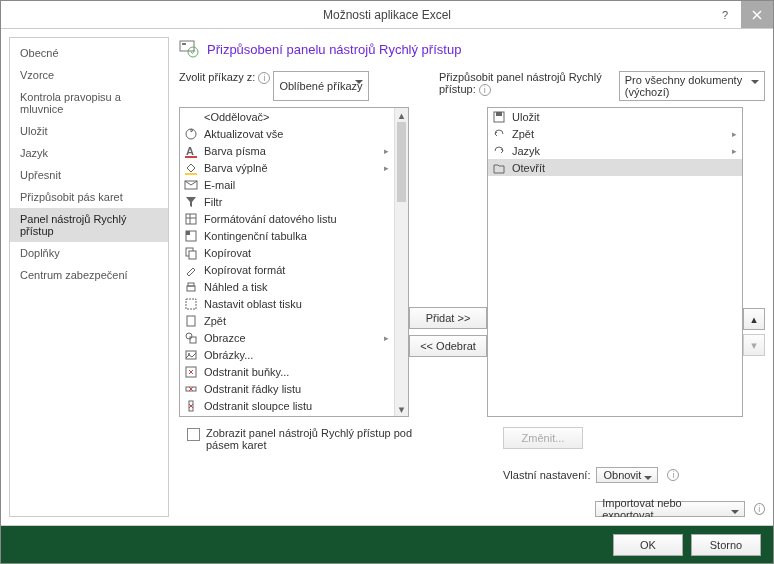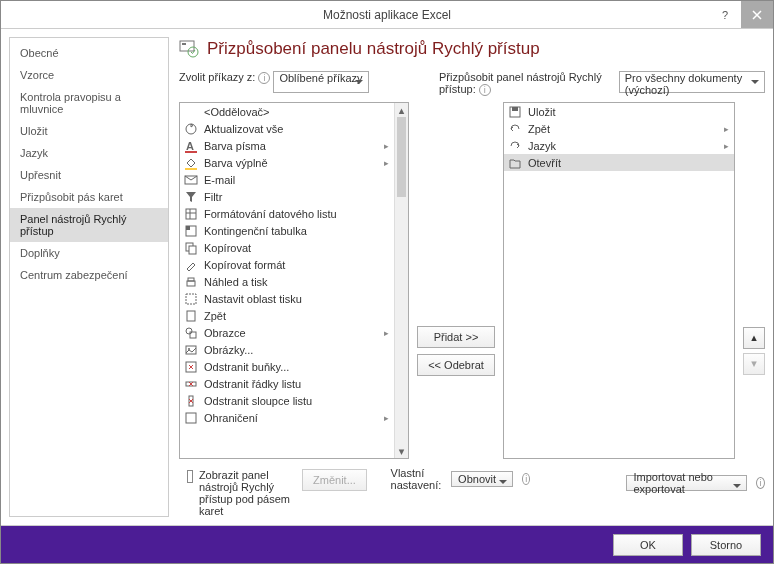--- a/index.html
+++ b/index.html
@@ -10,30 +10,30 @@
 .winbtns{display:flex;position:absolute;right:0;top:0;height:100%}
 .winbtn{width:32px;height:100%;display:flex;align-items:center;justify-content:center;color:#555}
 .winbtn.close{background:#aaa;color:#fff}
 .body{flex:1;display:flex;padding:8px;gap:10px;overflow:hidden}
 .sidebar{width:160px;border:1px solid #ccc;background:#fff;padding:4px 0}
 .sidebar-item{padding:5px 10px;cursor:pointer;color:#555}
 .sidebar-item.selected{background:#ddd;color:#222}
 .main{flex:1;display:flex;flex-direction:column;gap:6px;overflow:hidden}
 .header{display:flex;align-items:center;gap:8px;padding:2px 0 6px 0}
 .header svg{flex-shrink:0}
-.header-text{font-size:17px;color:#7f1d1d}
+.header-text{font-size:13px;color:#6d28d9}
 .controls{display:flex;gap:30px}
 .col{display:flex;flex-direction:row;gap:3px}
 .col.left{width:230px}
 .col.right{flex:1}
 .lab{color:#444}
 .info{display:inline-block;width:12px;height:12px;border:1px solid #999;border-radius:50%;text-align:center;line-height:10px;font-size:9px;color:#999;margin-left:3px}
-.select{height:22px;border:1px solid #aaa;background:#fff;display:flex;padding:0 5px;position:relative}
+.select{height:30px;border:1px solid #aaa;background:#fff;display:flex;align-items:center;padding:0 5px;position:relative}
 .select::after{content:"";position:absolute;right:5px;top:8px;border:4px solid transparent;border-top-color:#555}
-.lists{display:flex;gap:8px;flex:1;overflow:hidden}
+.lists{display:flex;flex:1;overflow:hidden}
 .listbox{border:1px solid #aaa;background:#fff;position:relative;overflow:hidden}
 .listbox.left{width:230px}
 .listbox.right{flex:1}
 .listinner{position:absolute;inset:0 14px 0 0;overflow:hidden}
 .scrollbar{position:absolute;right:0;top:0;bottom:0;width:14px;background:#f0f0f0;border-left:1px solid #ddd}
 .scrollbar .thumb{position:absolute;left:2px;right:2px;top:14px;height:80px;background:#ccc}
 .scrollbar .arr{position:absolute;left:0;right:0;height:14px;display:flex;align-items:center;justify-content:center;color:#666}
 .scrollbar .arr.up{top:0}
 .scrollbar .arr.down{bottom:0}
 .li{display:flex;align-items:center;height:17px;padding:0 4px;gap:6px}
@@ -41,25 +41,25 @@
 .li .tx{flex:1;white-space:nowrap;overflow:hidden;color:#333}
 .li .sub{width:6px;color:#888;font-size:9px}
 .li.sel{background:#ddd}
 .midbtns{display:flex;flex-direction:column;gap:6px;justify-content:center;width:78px;padding-top:140px}
 .btn{height:22px;border:1px solid #aaa;background:linear-gradient(#fdfdfd,#eee);display:flex;align-items:center;justify-content:center;padding:0 6px;cursor:pointer}
 .btn.disabled{color:#aaa;border-color:#ccc;cursor:default}
 .sidebtns{display:flex;flex-direction:column;gap:4px;justify-content:center;width:22px;padding-top:140px}
 .sidebtns .btn{width:22px;height:22px;padding:0}
 .checkrow{display:flex;align-items:flex-start;gap:6px;padding:4px 0 0 8px}
 .checkbox{width:13px;height:13px;border:1px solid #888;background:#fff;margin-top:1px}
-.bottomright{display:flex;flex-direction:row;gap:24px;align-items:flex-end;padding-left:0}
+.bottomright{display:flex;flex-direction:column;gap:18px;align-items:flex-start;padding-left:0}
 .row2{display:flex;align-items:center;gap:6px}
 .dropbtn{height:16px;border:1px solid #aaa;background:linear-gradient(#fdfdfd,#eee);display:flex;align-items:center;padding:0 16px 0 6px;position:relative;cursor:pointer}
 .dropbtn::after{content:"";position:absolute;right:5px;top:8px;border:4px solid transparent;border-top-color:#555}
-.footer{height:38px;border-top:1px solid #ccc;display:flex;align-items:center;justify-content:flex-end;gap:8px;padding:0 12px;background:#4c1d95}
+.footer{height:38px;border-top:1px solid #ccc;display:flex;align-items:center;justify-content:flex-end;gap:8px;padding:0 12px;background:#14532d}
 .footer .btn{width:70px}
 .lowerarea{display:flex;gap:8px;align-items:flex-start}
 .lowerleft{width:316px}
 .lowerright{flex:1}
 .modbtn{margin-top:4px}
 </style>
 </head>
 <body>
 
 <div class="window">

